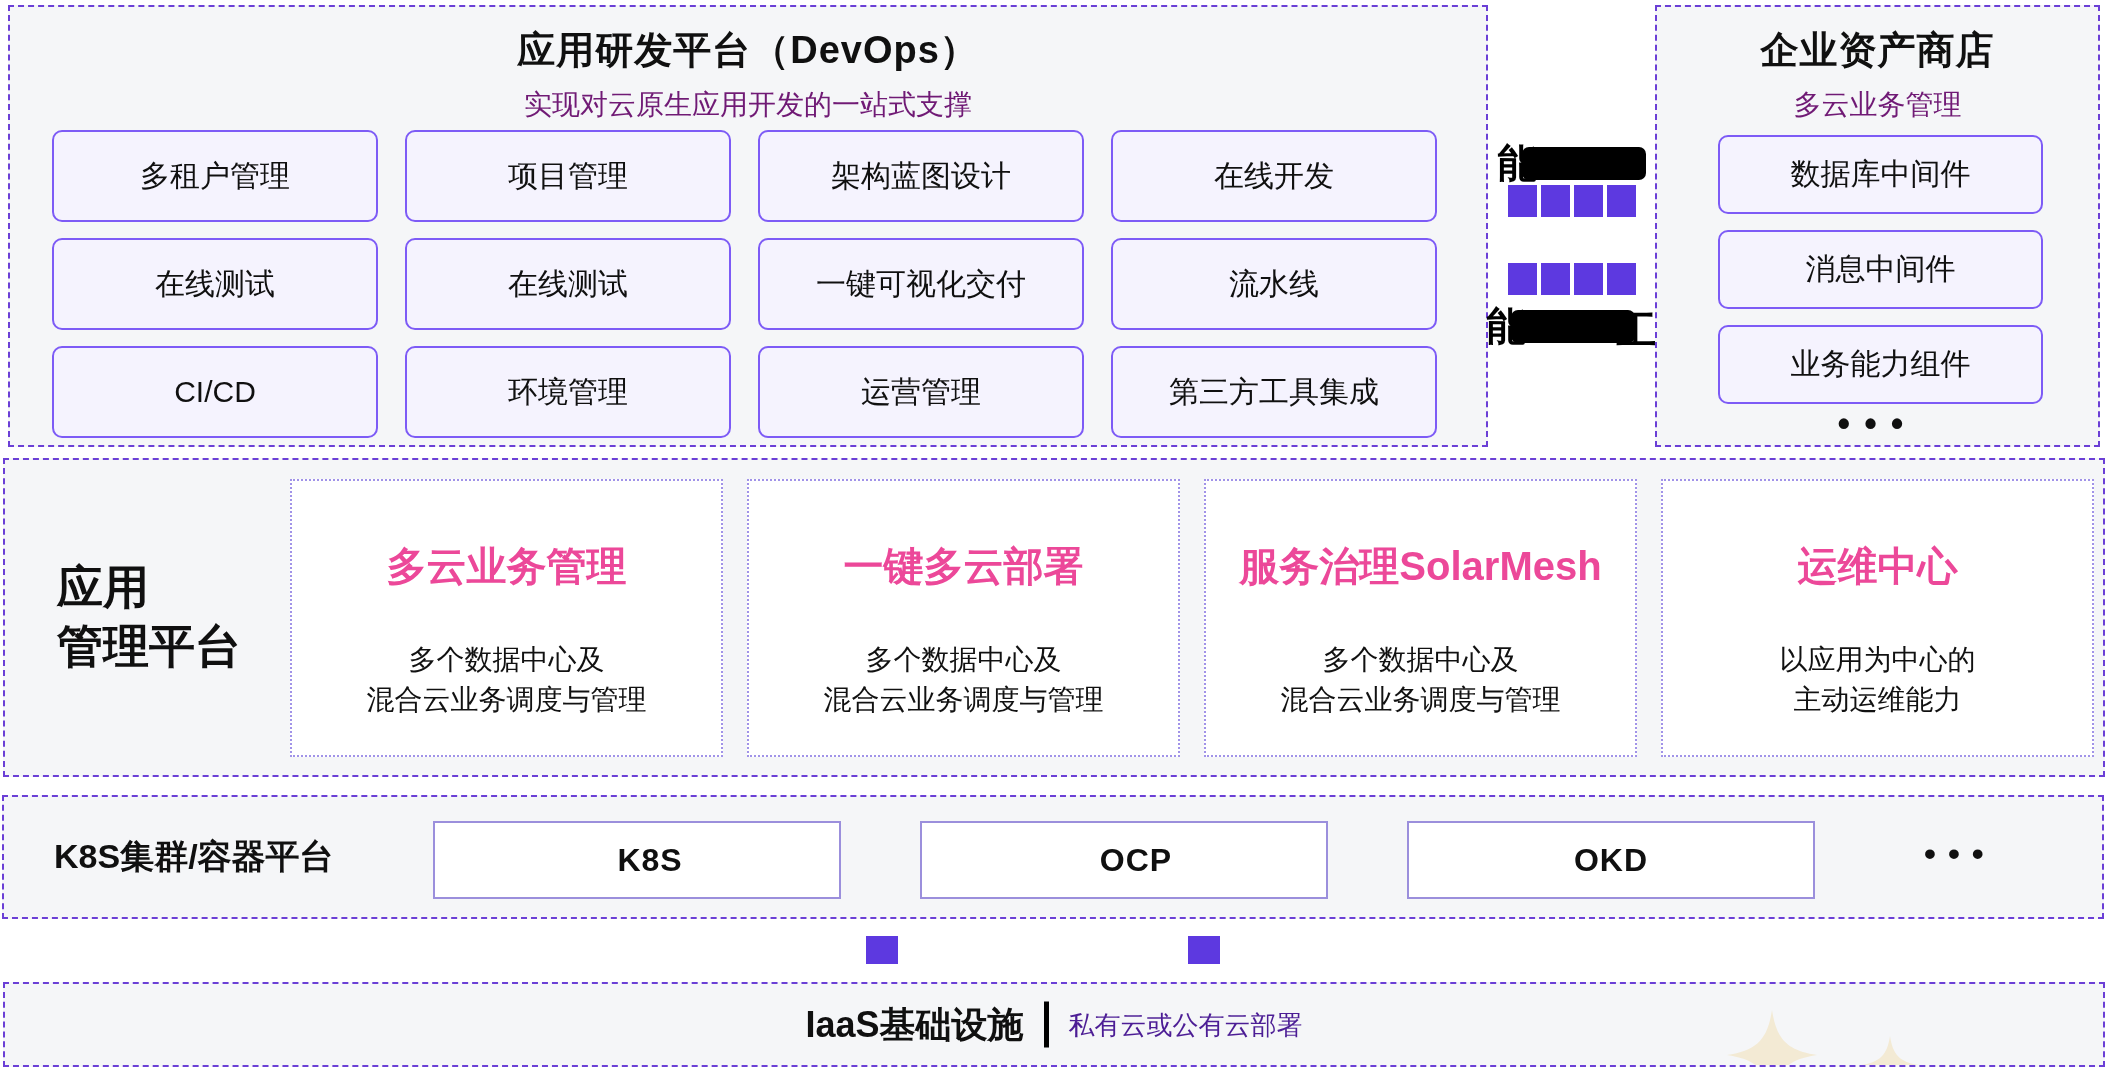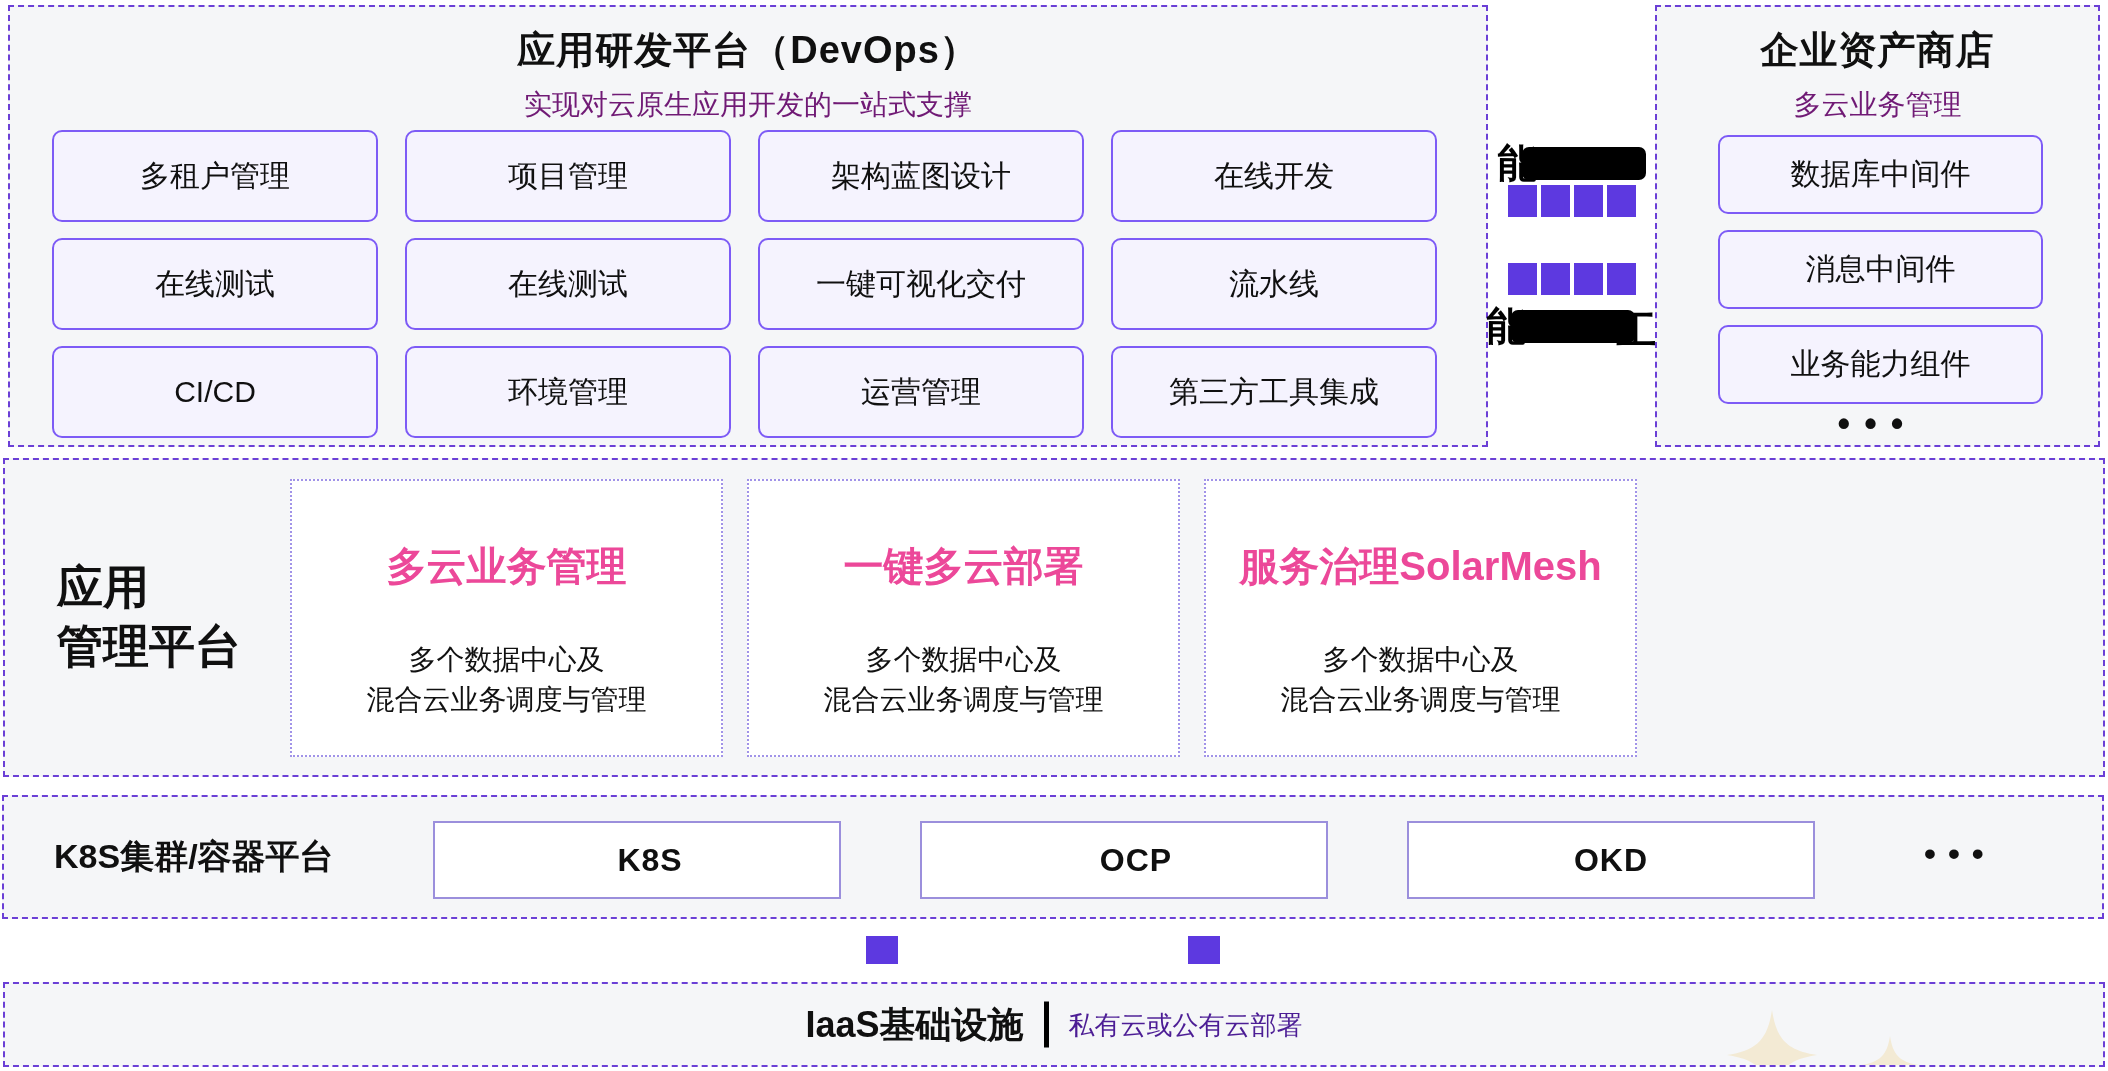--- a/index.html
+++ b/index.html
@@ -160,20 +160,27 @@
           <div>混合云业务调度与管理</div>
         </div>
       </div>
       <div class="card">
         <div class="card-title">服务治理SolarMesh</div>
         <div class="card-desc">
           <div>多个数据中心及</div>
           <div>混合云业务调度与管理</div>
         </div>
       </div>
+      <div class="card">
+        <div class="card-title">运维中心</div>
+        <div class="card-desc">
+          <div>以应用为中心的</div>
+          <div>主动运维能力</div>
+        </div>
+      </div>
     </div>
   </section>
 
   <section class="band k8s-band">
     <div class="k8s-label">K8S集群/容器平台</div>
     <div class="k8s-box b1">K8S</div>
     <div class="k8s-box b2">OCP</div>
     <div class="k8s-box b3">OKD</div>
     <div class="k8s-dots">•••</div>
   </section>

